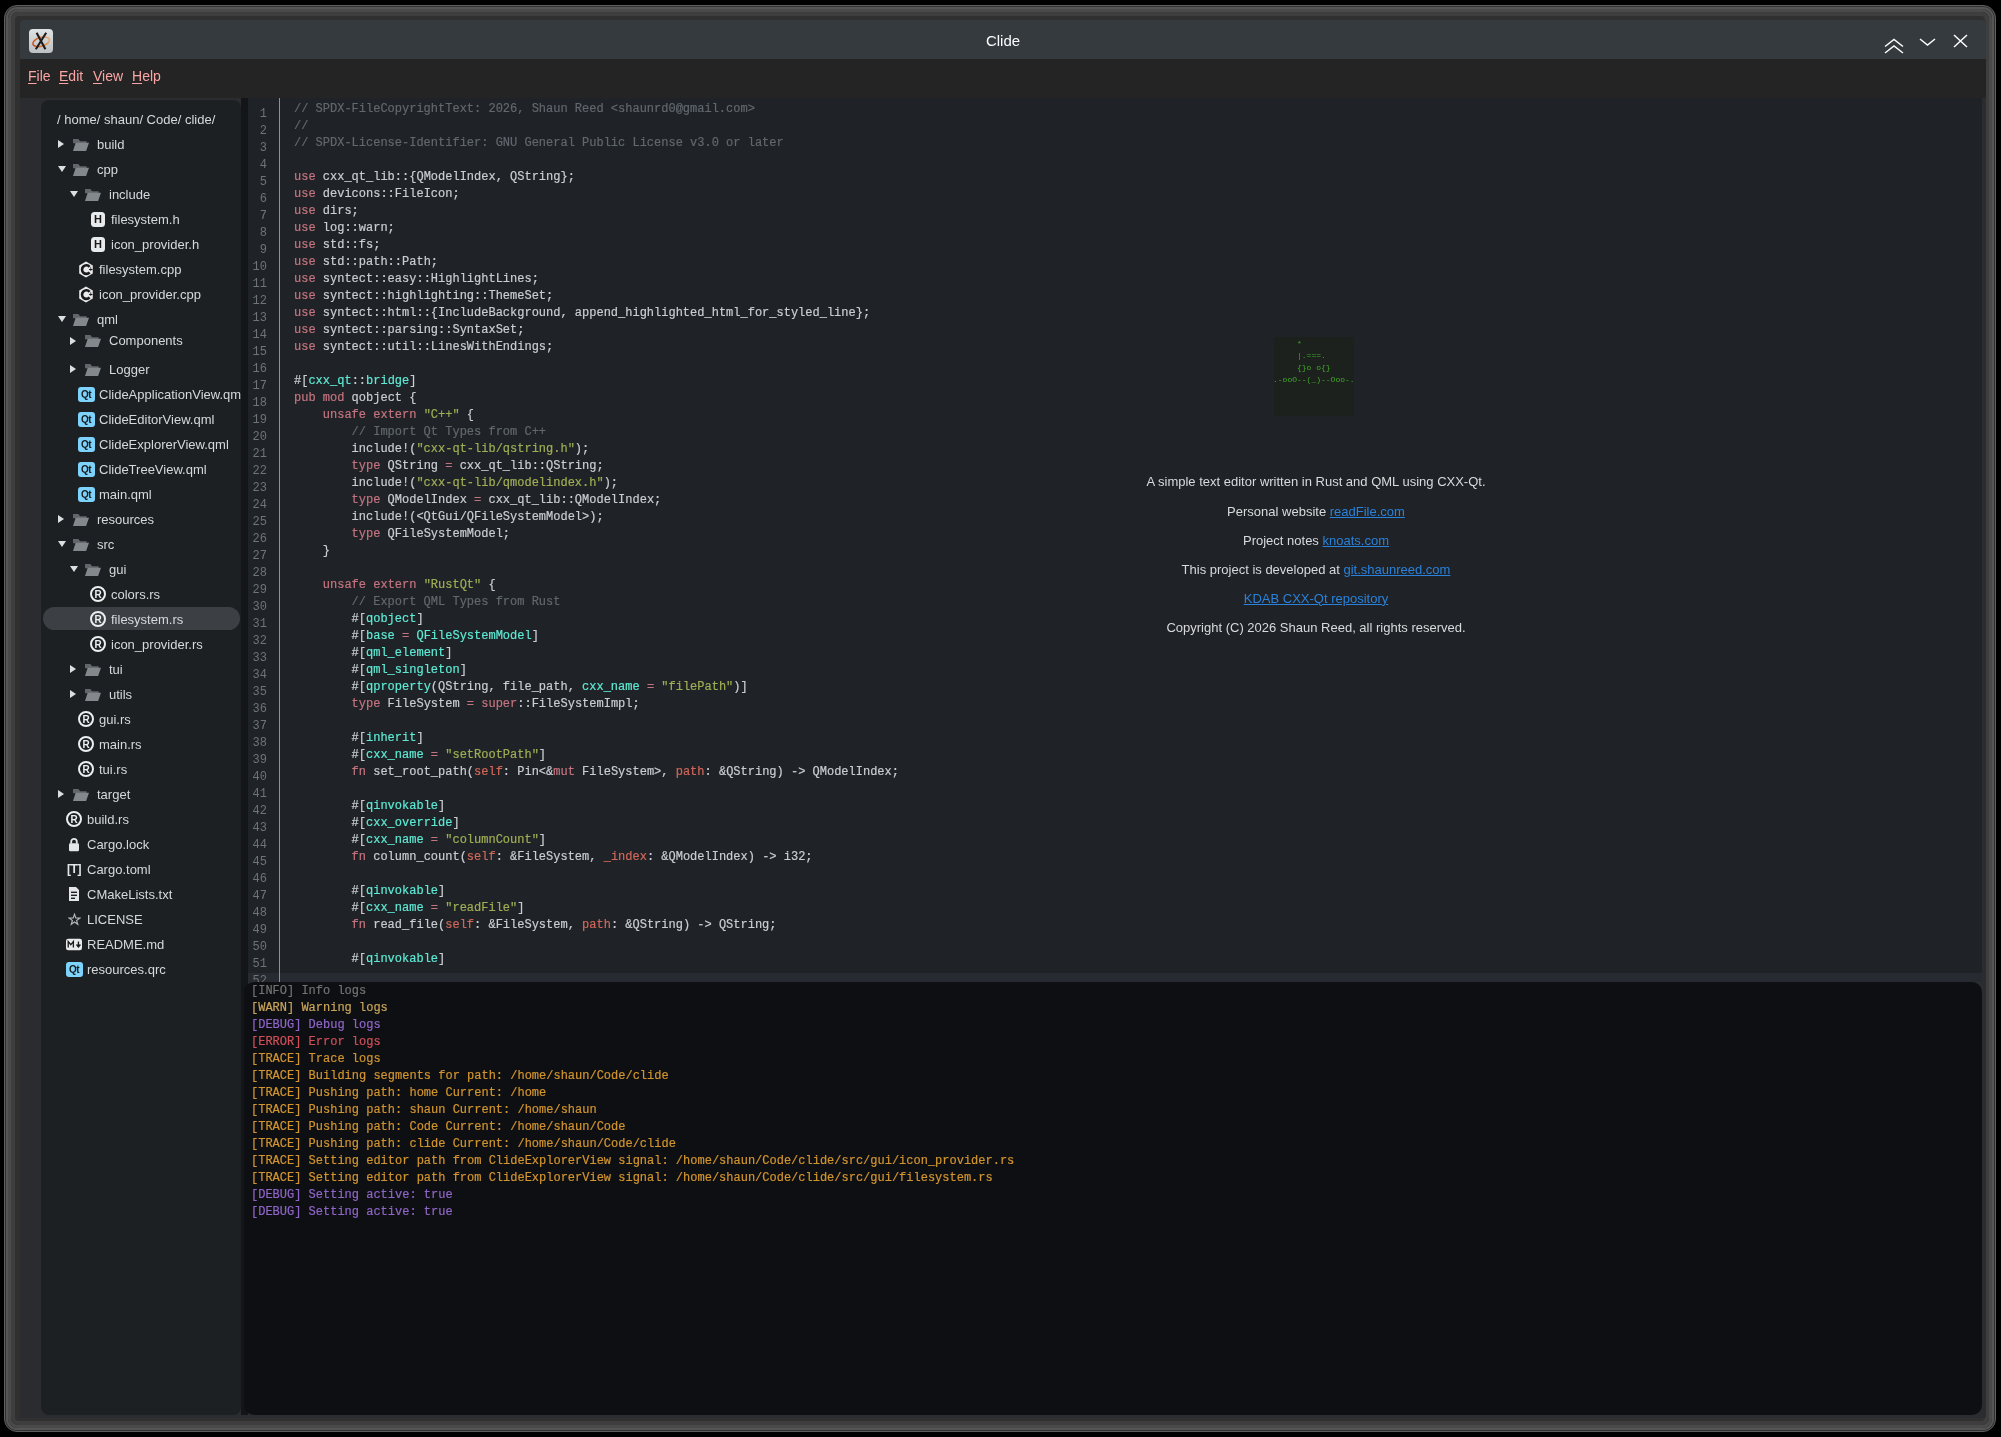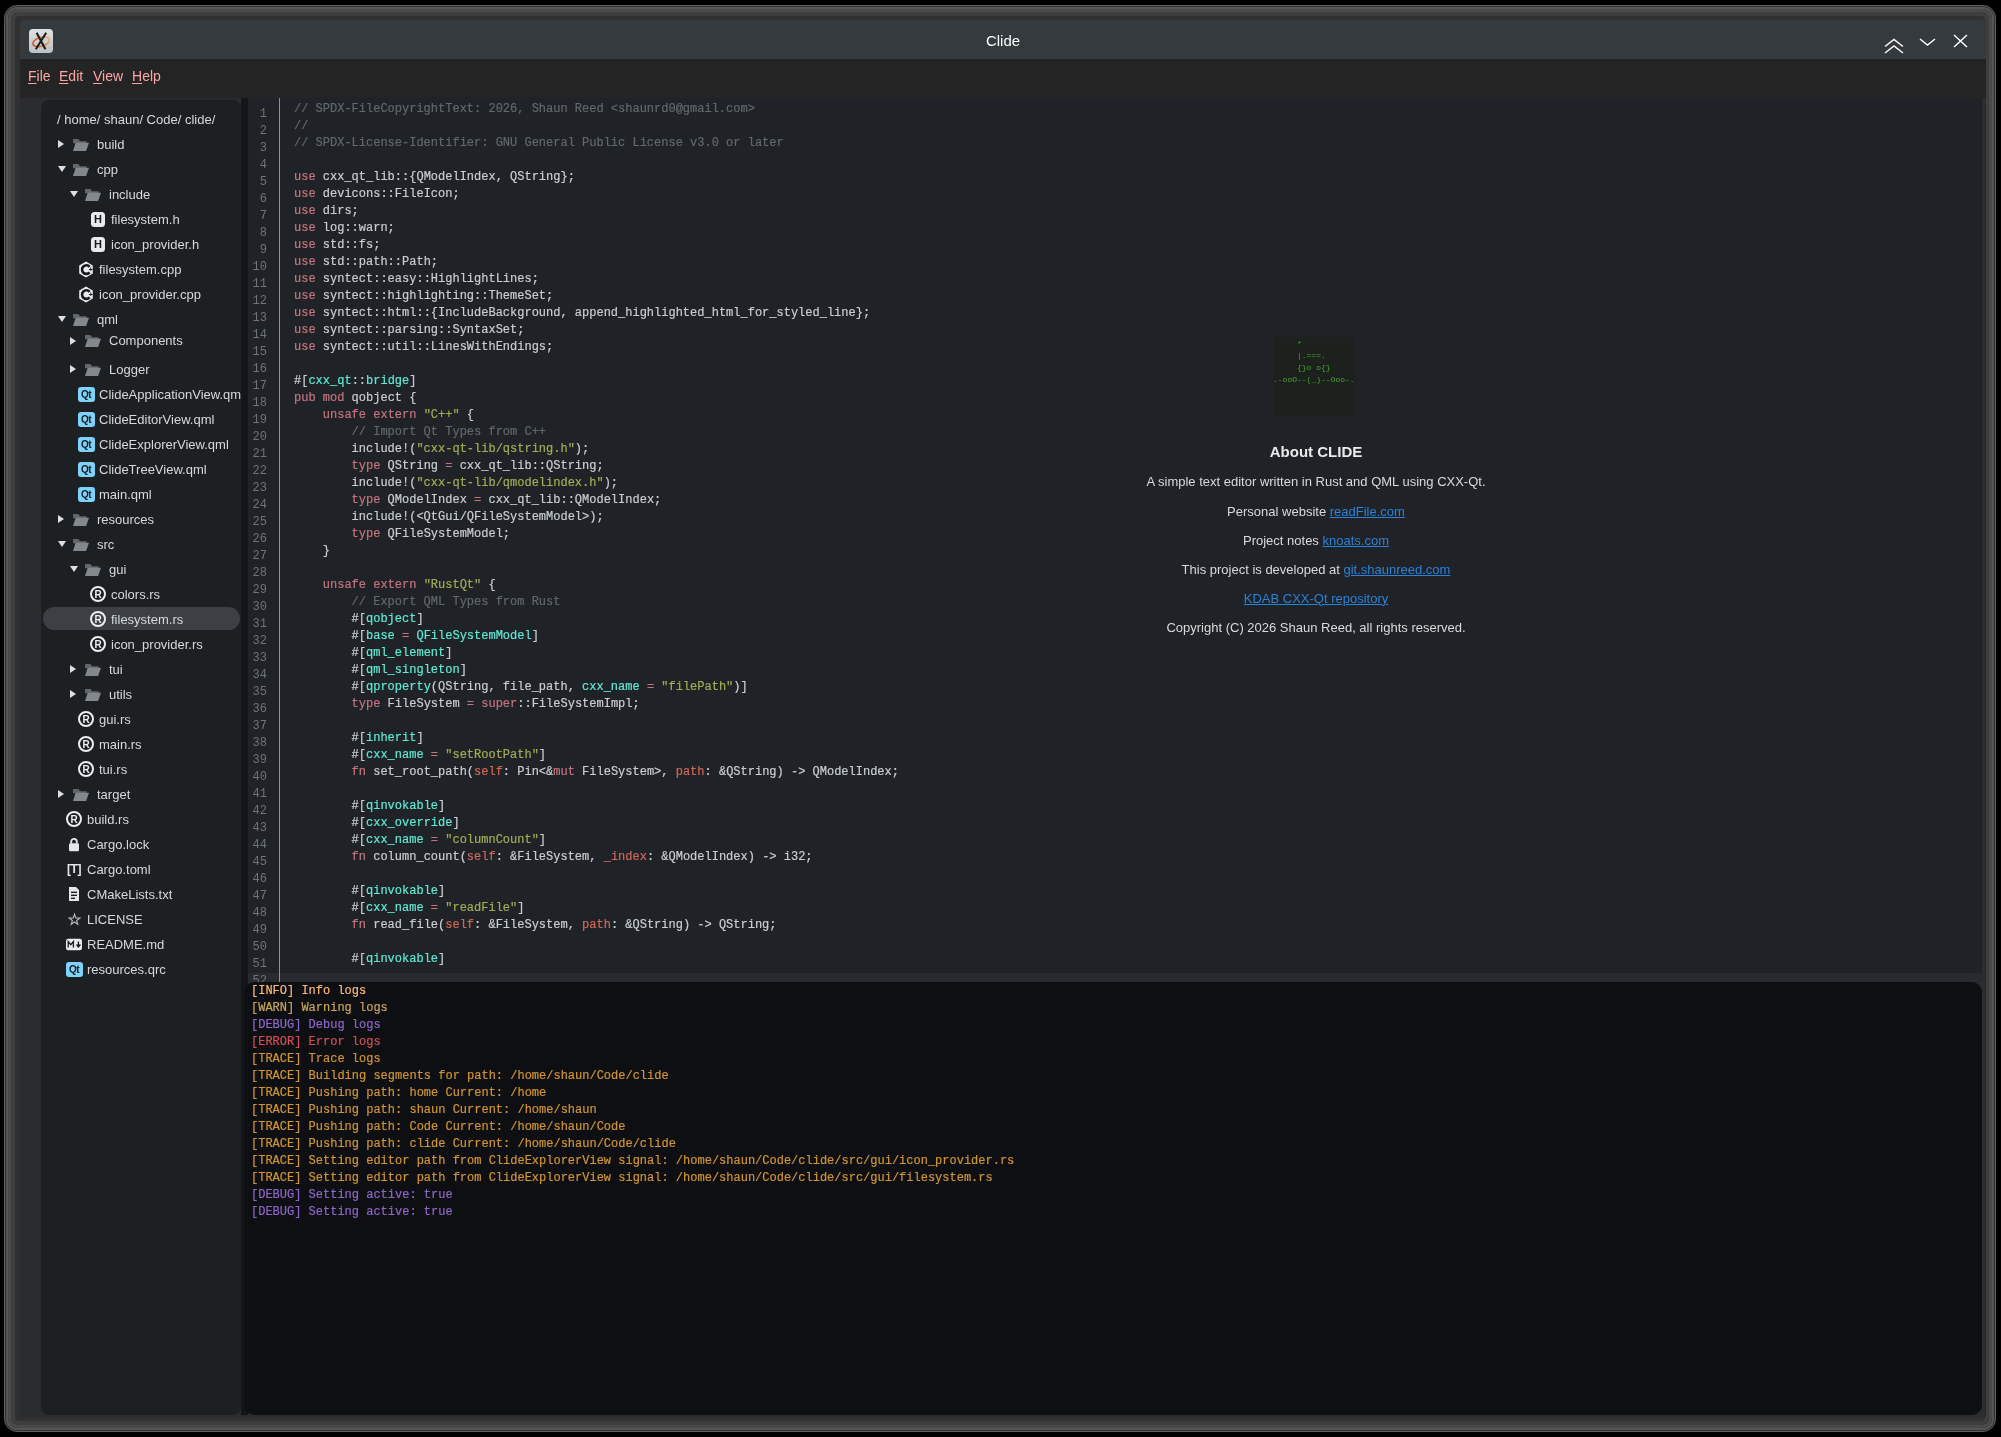--- a/index.html
+++ b/index.html
@@ -38,21 +38,21 @@
 #gutsep{position:absolute;left:31px;top:0;width:1px;height:884px;background:#8b9196}
 #code{position:absolute;left:46px;top:3px;color:#c9ced3;-webkit-text-stroke:0.2px}
 .k{color:#c4747f}
 .r{color:#5eead4}
 .s{color:#9fae55}
 .c{color:#61686e}
 .o{color:#d0685a}
 
 #log{position:absolute;left:224px;top:884px;width:1738px;height:433px;background:#0e0f12;border-radius:10px;overflow:hidden}
 #logpre{position:absolute;left:7px;top:0.5px;-webkit-text-stroke:0.2px}
-.li{color:#fdba74}.lw{color:#c9a55a}.ld{color:#8f66c8}.le{color:#cf4f58}.lt{color:#d2952f}
+.li{color:#737373}.lw{color:#c9a55a}.ld{color:#8f66c8}.le{color:#cf4f58}.lt{color:#d2952f}
 
 #arttile{position:absolute;left:1254px;top:239px;width:80px;height:79px;background:#1d211e}
 #art{position:absolute;left:1253px;top:240px;font-size:8px;line-height:12px;color:#3faa26}
 .ab{position:absolute;left:896px;width:800px;text-align:center;color:#d8dadc}
 .ab a{color:#2a82da;text-decoration:underline}
 #abt{font-weight:bold;font-size:15px;color:#e8eaec}
 .ab1{font-size:13px}
 
 #appicon{position:absolute;left:9px;top:9px}
 #wctl{position:absolute;left:1860px;top:0}
@@ -499,21 +499,20 @@
 <span class="lt">[TRACE] Setting editor path from ClideExplorerView signal: /home/shaun/Code/clide/src/gui/icon_provider.rs</span>
 <span class="lt">[TRACE] Setting editor path from ClideExplorerView signal: /home/shaun/Code/clide/src/gui/filesystem.rs</span>
 <span class="ld">[DEBUG] Setting active: true</span>
 <span class="ld">[DEBUG] Setting active: true</span></pre>
     </div>
     <div id="arttile"></div>
     <pre id="art">     *
      |.===.
      {}o o{}
 .-ooO--(_)--Ooo-.</pre>
-    <div class="ab" id="abt" style="top:345px">About CLIDE</div>
     <div class="ab ab1" style="top:376px">A simple text editor written in Rust and QML using CXX-Qt.</div>
     <div class="ab ab1" style="top:406px">Personal website <a>readFile.com</a></div>
     <div class="ab ab1" style="top:434.5px">Project notes <a>knoats.com</a></div>
     <div class="ab ab1" style="top:464px">This project is developed at <a>git.shaunreed.com</a></div>
     <div class="ab ab1" style="top:492.5px"><a>KDAB CXX-Qt repository</a></div>
     <div class="ab ab1" style="top:522px">Copyright (C) 2026 Shaun Reed, all rights reserved.</div>
   </div>
 </div>
 </div>
 

